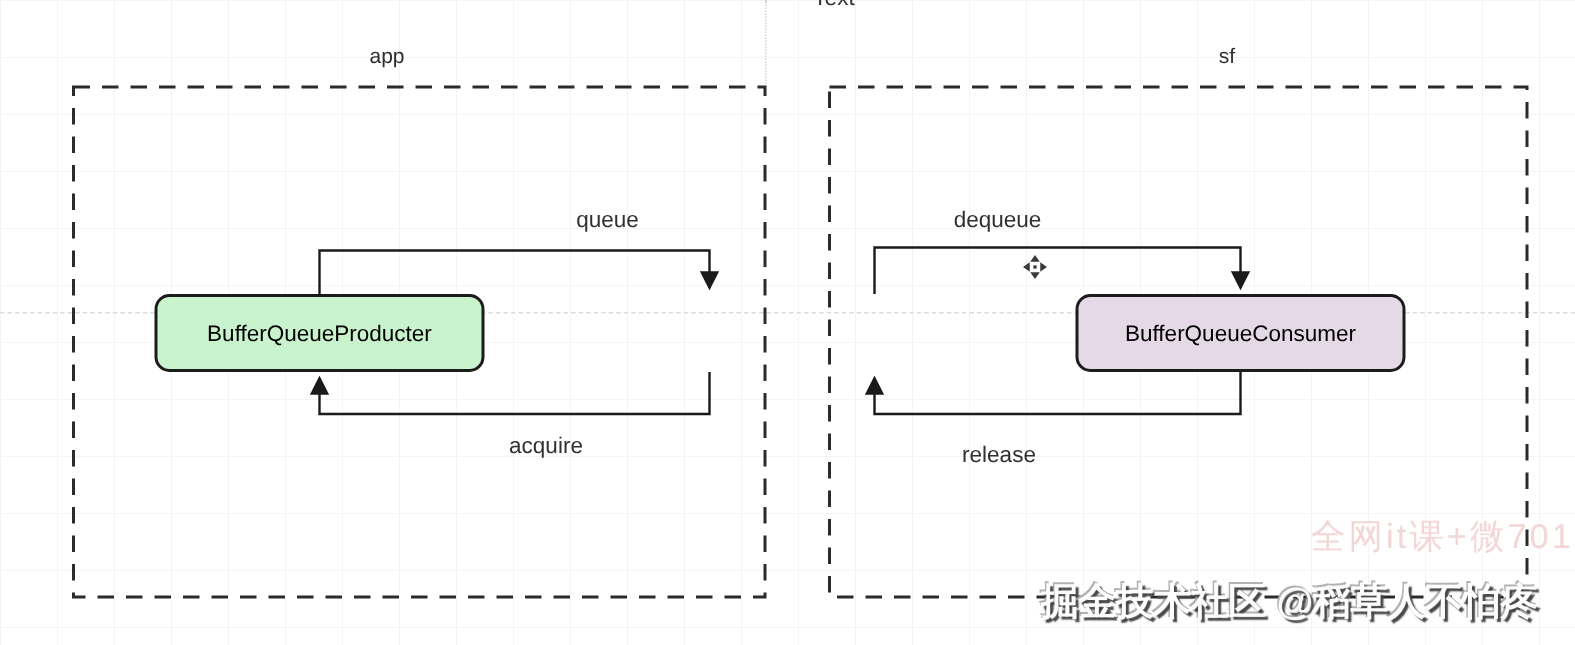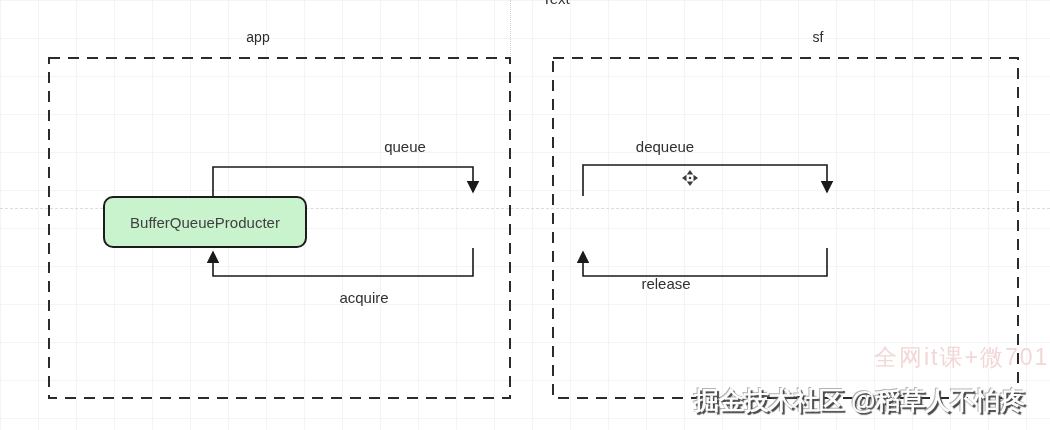--- a/index.html
+++ b/index.html
@@ -13,23 +13,23 @@
     background-size:38px 38px;
   }
   .guide-h{position:absolute;left:0;top:208px;width:1050px;height:0;border-top:1px dashed #d9dde0;}
   .guide-v{position:absolute;left:510px;top:0;width:0;height:58px;border-left:1px dotted #ced3d6;}
   svg.layer{position:absolute;left:0;top:0;}
   .lbl{position:absolute;color:#2e2e2e;white-space:nowrap;transform:translateX(-50%);}
   .group-lbl{font-size:14px;}
   .edge-lbl{font-size:15px;color:#303030;text-align:right;}
   .top-lbl{position:absolute;left:556px;top:-10px;font-size:15px;color:#333;transform:translateX(-50%);}
   .node{
-    position:absolute;width:204px;height:52px;box-sizing:border-box;
+    position:absolute;width:220px;height:52px;box-sizing:border-box;
     border-radius:10px;display:flex;align-items:center;justify-content:center;
-    font-size:15px;color:#404040;
+    font-size:15px;color:#000000;
   }
   .node-producer{left:103px;top:196px;background:#c8f3cd;border:2px solid #1c1c1c;}
   .node-core{left:418px;top:196px;background:#a4c6eb;border:2px solid #22344a;}
   .node-consumer{left:717px;top:196px;background:#e6d9e7;border:2px solid #1c1c1c;}
   .wm-promo{
     position:absolute;left:874px;top:342px;font-size:23px;letter-spacing:2px;
     color:#f2d7d6;white-space:nowrap;
   }
   .wm-community{
     position:absolute;left:694px;top:384px;font-size:25px;font-weight:bold;
@@ -70,22 +70,25 @@
   </svg>
 
   <div class="top-lbl">Text</div>
 
   <div class="lbl group-lbl" style="left:258px;top:29px;">app</div>
   <div class="lbl group-lbl" style="left:818px;top:29px;">sf</div>
 
   <div class="node node-producer">
     <span>BufferQueueProducter</span>
   </div>
+  <div class="node node-consumer">
+    <span>BufferQueueConsumer</span>
+  </div>
 
   <div class="lbl edge-lbl" style="left:405px;top:138px;">queue</div>
   <div class="lbl edge-lbl" style="left:364px;top:289px;">acquire</div>
   <div class="lbl edge-lbl" style="left:665px;top:138px;">dequeue</div>
-  <div class="lbl edge-lbl" style="left:666px;top:275px;">release</div>
+  <div class="lbl edge-lbl" style="left:666px;top:295px;">release</div>
 
   <div class="wm-promo">全网it课+微7018</div>
   <div class="wm-community">掘金技术社区 @稻草人不怕疼</div>
 
 </div>
 
 </body></html>

